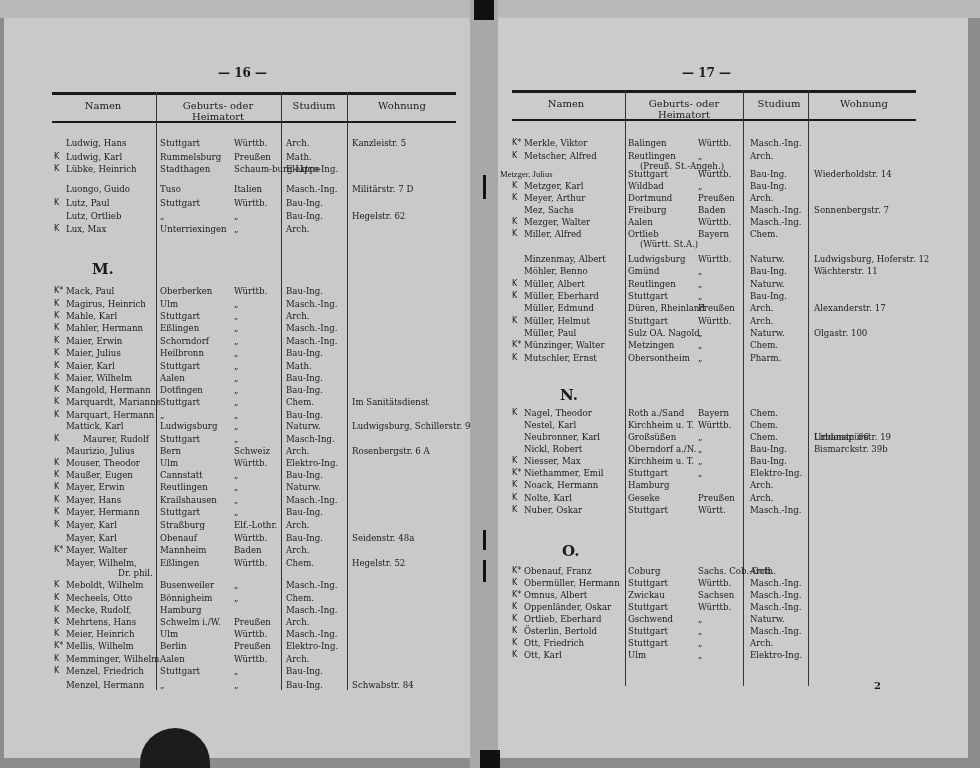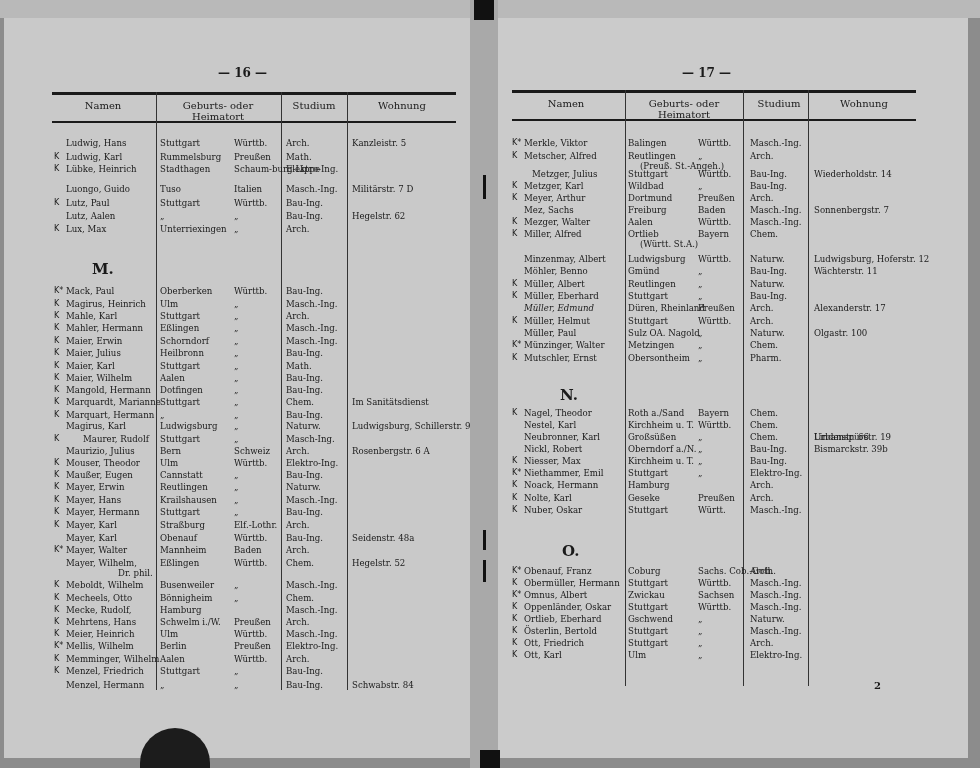--- a/index.html
+++ b/index.html
@@ -80,21 +80,21 @@
     <div class="row" style="top: 198px; left: 0px;">
       <span class="k" style="left: 54px;">K</span>
       <span style="left: 66px;">Lutz, Paul</span>
       <span style="left: 160px;">Stuttgart</span>
       <span style="left: 234px;">Württb.</span>
       <span style="left: 286px;">Bau-Ing.</span>
       <span style="left: 352px;"></span>
     </div>
     <div class="row" style="top: 211px; left: 0px;">
       <span class="k" style="left: 54px;"></span>
-      <span style="left: 66px;">Lutz, Aalen</span>
+      <span style="left: 66px;">Lutz, Ortlieb</span>
       <span style="left: 160px;">„</span>
       <span style="left: 234px;">„</span>
       <span style="left: 286px;">Bau-Ing.</span>
       <span style="left: 352px;">Hegelstr. 62</span>
     </div>
     <div class="row" style="top: 224px; left: 0px;">
       <span class="k" style="left: 54px;">K</span>
       <span style="left: 66px;">Lux, Max</span>
       <span style="left: 160px;">Unterriexingen</span>
       <span style="left: 234px;">„</span>
@@ -184,21 +184,21 @@
     <div class="row" style="top: 410px; left: 0px;">
       <span class="k" style="left: 54px;">K</span>
       <span style="left: 66px;">Marquart, Hermann</span>
       <span style="left: 160px;">„</span>
       <span style="left: 234px;">„</span>
       <span style="left: 286px;">Bau-Ing.</span>
       <span style="left: 352px;"></span>
     </div>
     <div class="row" style="top: 421px; left: 0px;">
       <span class="k" style="left: 54px;"></span>
-      <span style="left: 66px;">Magirus, Karl</span>
+      <span style="left: 66px;">Mattick, Karl</span>
       <span style="left: 160px;">Ludwigsburg</span>
       <span style="left: 234px;">„</span>
       <span style="left: 286px;">Naturw.</span>
       <span style="left: 352px;">Ludwigsburg, Schillerstr. 9</span>
     </div>
     <div class="row" style="top: 434px; left: 0px;">
       <span class="k" style="left: 54px;">K</span>
       <span style="left: 66px; margin-left: 17px;">Maurer, Rudolf</span>
       <span style="left: 160px;">Stuttgart</span>
       <span style="left: 234px;">„</span>
@@ -384,21 +384,21 @@
       <span class="k" style="left: 512px;">K</span>
       <span style="left: 524px;">Metscher, Alfred</span>
       <span style="left: 628px;">Reutlingen</span>
       <span style="left: 698px;">„</span>
       <span style="left: 750px;">Arch.</span>
       <span style="left: 814px;"></span>
       <span style="left: 640px; top: 10px;">(Preuß. St.-Angeh.)</span>
     </div>
     <div class="row" style="top: 169px; left: 0px;">
       <span class="k" style="left: 512px;"></span>
-      <span style="left: 532px;">Metzger, Julius</span>
+      <span style="left: 500px; font-family: Liberation Serif, serif;">Metzger, Julius</span>
       <span style="left: 628px;">Stuttgart</span>
       <span style="left: 698px;">Württb.</span>
       <span style="left: 750px;">Bau-Ing.</span>
       <span style="left: 814px;">Wiederholdstr. 14</span>
     </div>
     <div class="row" style="top: 181px; left: 0px;">
       <span class="k" style="left: 512px;">K</span>
       <span style="left: 524px;">Metzger, Karl</span>
       <span style="left: 628px;">Wildbad</span>
       <span style="left: 698px;">„</span>
@@ -465,21 +465,21 @@
     <div class="row" style="top: 291px; left: 0px;">
       <span class="k" style="left: 512px;">K</span>
       <span style="left: 524px;">Müller, Eberhard</span>
       <span style="left: 628px;">Stuttgart</span>
       <span style="left: 698px;">„</span>
       <span style="left: 750px;">Bau-Ing.</span>
       <span style="left: 814px;"></span>
     </div>
     <div class="row" style="top: 303px; left: 0px;">
       <span class="k" style="left: 512px;"></span>
-      <span style="left: 524px; font-style: italic;">Müller, Edmund</span>
+      <span style="left: 524px;">Müller, Edmund</span>
       <span style="left: 628px;">Düren, Rheinland</span>
       <span style="left: 698px;">Preußen</span>
       <span style="left: 750px;">Arch.</span>
       <span style="left: 814px;">Alexanderstr. 17</span>
     </div>
     <div class="row" style="top: 316px; left: 0px;">
       <span class="k" style="left: 512px;">K</span>
       <span style="left: 524px;">Müller, Helmut</span>
       <span style="left: 628px;">Stuttgart</span>
       <span style="left: 698px;">Württb.</span>

